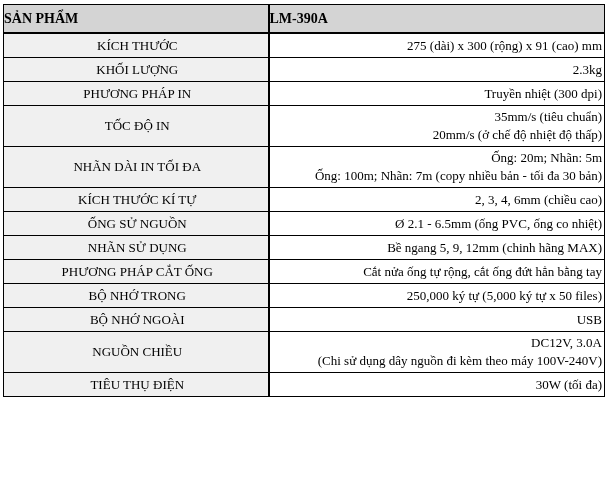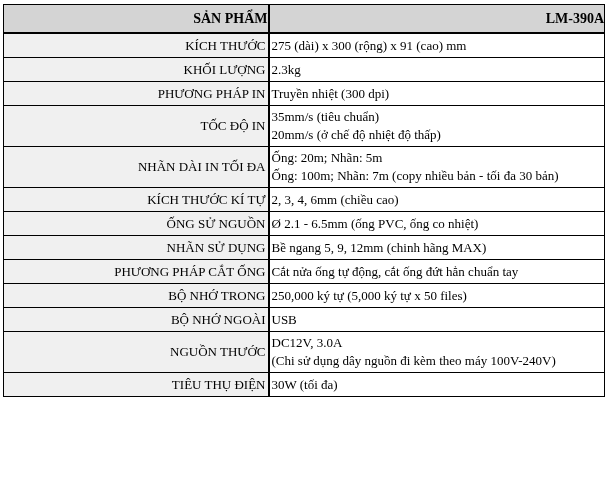--- a/index.html
+++ b/index.html
@@ -28,33 +28,33 @@
     padding: 0;
     vertical-align: middle;
     font-size: 13px;
     line-height: 18px;
     overflow: hidden;
   }
   thead th {
     background: var(--header-bg, #d4d4d4);
     font-weight: bold;
     font-size: 14px;
-    text-align: right;
+    text-align: left;
     height: 27px;
     border-bottom: 2px solid #000;
   }
   td.label-cell {
     background: var(--label-bg, #f0f0f0);
-    text-align: right;
+    text-align: center;
     padding: 2px 2px 2px 5px;
     height: 19px;
   }
   td.value-cell {
     background: #ffffff;
-    text-align: left;
+    text-align: right;
     padding: 2px 2px;
     white-space: pre-line;
     border-left: 2px solid #000;
   }
   thead th.model-col { border-left: 2px solid #000; }
 </style>
 </head>
 <body>
 
 <div class="table-wrap">
@@ -99,32 +99,32 @@
       <tr>
         <td class="label-cell">ỐNG SỬ NGUỒN</td>
         <td class="value-cell">Ø 2.1 - 6.5mm (ống PVC, ống co nhiệt)</td>
       </tr>
       <tr>
         <td class="label-cell">NHÃN SỬ DỤNG</td>
         <td class="value-cell">Bề ngang 5, 9, 12mm (chinh hãng MAX)</td>
       </tr>
       <tr>
         <td class="label-cell">PHƯƠNG PHÁP CẮT ỐNG</td>
-        <td class="value-cell">Cắt nửa ống tự động, cắt ống đứt hẳn chuẩn tay</td>
+        <td class="value-cell">Cắt nửa ống tự rộng, cắt ống đứt hẳn bằng tay</td>
       </tr>
       <tr>
         <td class="label-cell">BỘ NHỚ TRONG</td>
         <td class="value-cell">250,000 ký tự (5,000 ký tự x 50 files)</td>
       </tr>
       <tr>
         <td class="label-cell">BỘ NHỚ NGOÀI</td>
         <td class="value-cell">USB</td>
       </tr>
       <tr>
-        <td class="label-cell">NGUỒN THƯỚC</td>
+        <td class="label-cell">NGUỒN CHIỀU</td>
         <td class="value-cell">DC12V, 3.0A
 (Chi sử dụng dây nguồn đi kèm theo máy 100V-240V)</td>
       </tr>
       <tr>
         <td class="label-cell">TIÊU THỤ ĐIỆN</td>
         <td class="value-cell">30W (tối đa)</td>
       </tr>
     </tbody>
   </table>
 </div>

